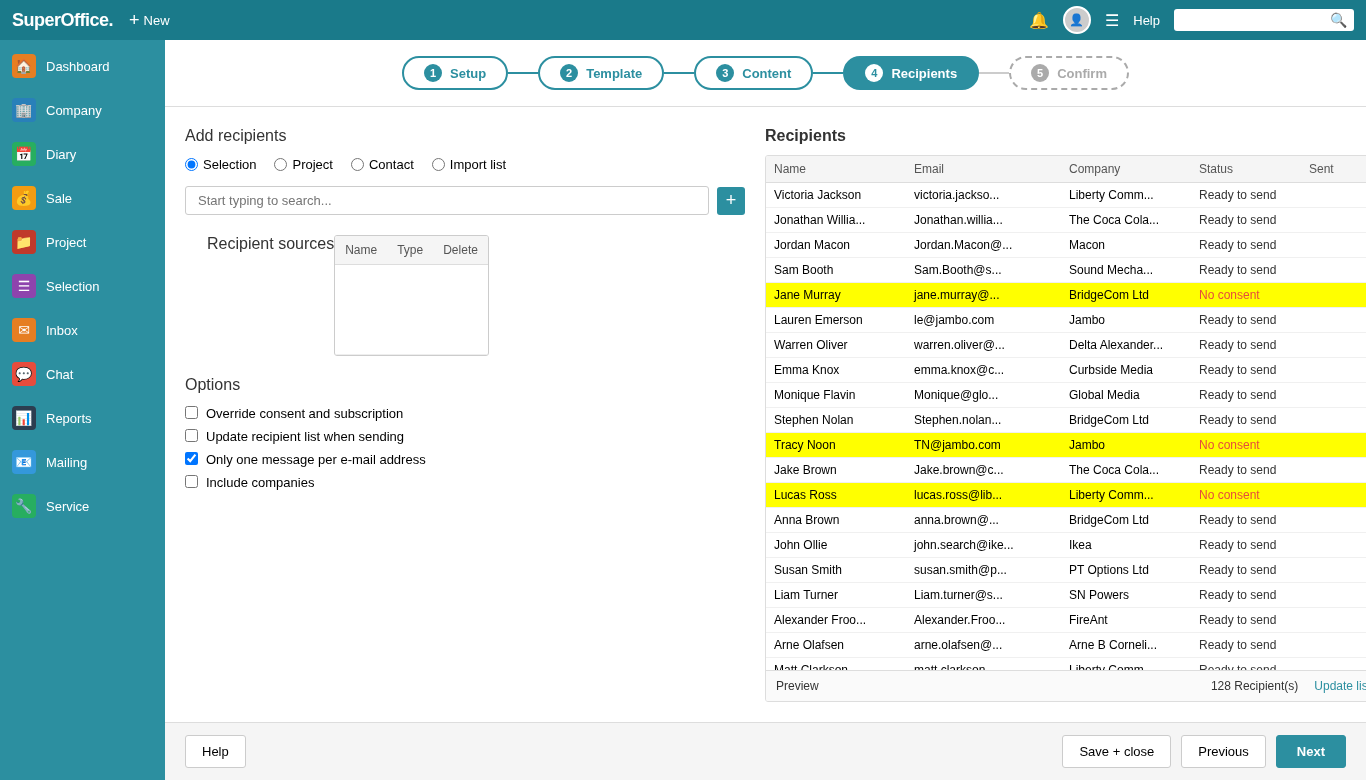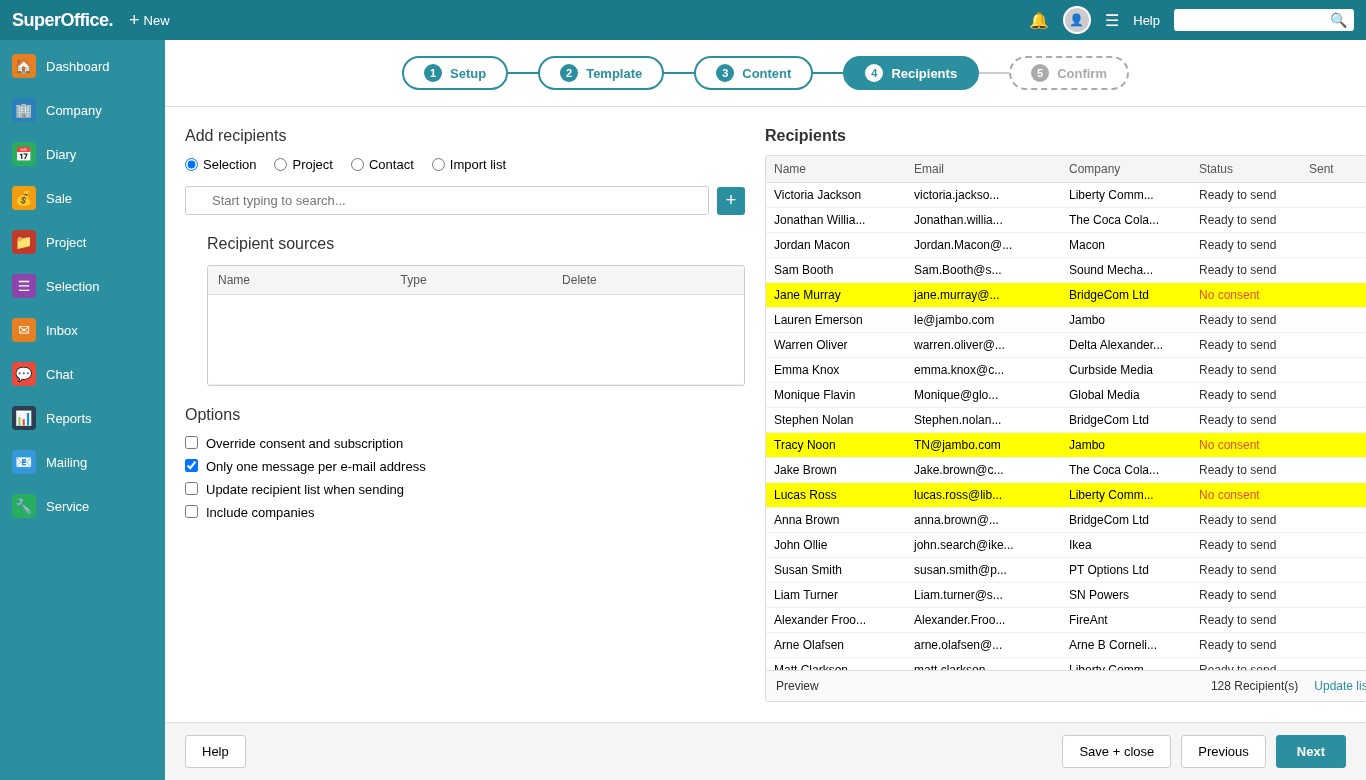--- a/index.html
+++ b/index.html
@@ -165,42 +165,42 @@
     .left-panel { width: 560px; flex-shrink: 0; display: flex; flex-direction: column; gap: 20px; }
 
     .section-title { font-size: 16px; font-weight: normal; color: #333; margin-bottom: 12px; }
 
     .radio-group { display: flex; align-items: center; gap: 18px; margin-bottom: 14px; }
     .radio-option { display: flex; align-items: center; gap: 5px; cursor: pointer; font-size: 13px; }
 
     .search-row { display: flex; align-items: center; gap: 8px; }
     .search-input {
       flex: 1;
-      padding: 6px 26px;
+      padding: 6px 12px;
       border: 1px solid #ccc;
       border-radius: 3px;
       font-size: 13px;
       color: #999;
     }
     .add-btn {
       width: 28px;
       height: 28px;
       background: #2c8fa0;
       color: white;
       border: none;
       border-radius: 3px;
       font-size: 18px;
       cursor: pointer;
       display: flex;
       align-items: center;
       justify-content: center;
     }
 
     
-    .sources-section { display: flex; flex-direction: column; padding-left: 22px; }
+    .sources-section { display: flex; flex-direction: row; padding-left: 22px; }
     .sources-table-wrap {
       border: 1px solid #ccc;
       border-radius: 3px;
       overflow: hidden;
     }
     .sources-table {
       width: 100%;
       border-collapse: collapse;
     }
     .sources-table th {
@@ -498,26 +498,26 @@
           </div>
 
           <div class="options-section">
             <div class="section-title">Options</div>
             <div class="options-list">
               <label class="option-item">
                 <input type="checkbox" style="">
                 <span>Override consent and subscription</span>
               </label>
               <label class="option-item">
+                <input type="checkbox" style="">
+                <span>Update recipient list when sending</span>
+              </label>
+              <label class="option-item">
                 <input type="checkbox" checked="" style="">
                 <span>Only one message per e-mail address</span>
-              </label>
-              <label class="option-item">
-                <input type="checkbox" style="">
-                <span>Update recipient list when sending</span>
               </label>
               <label class="option-item">
                 <input type="checkbox" style="">
                 <span>Include companies</span>
               </label>
             </div>
           </div>
         </div>
 
         <div class="right-panel">

